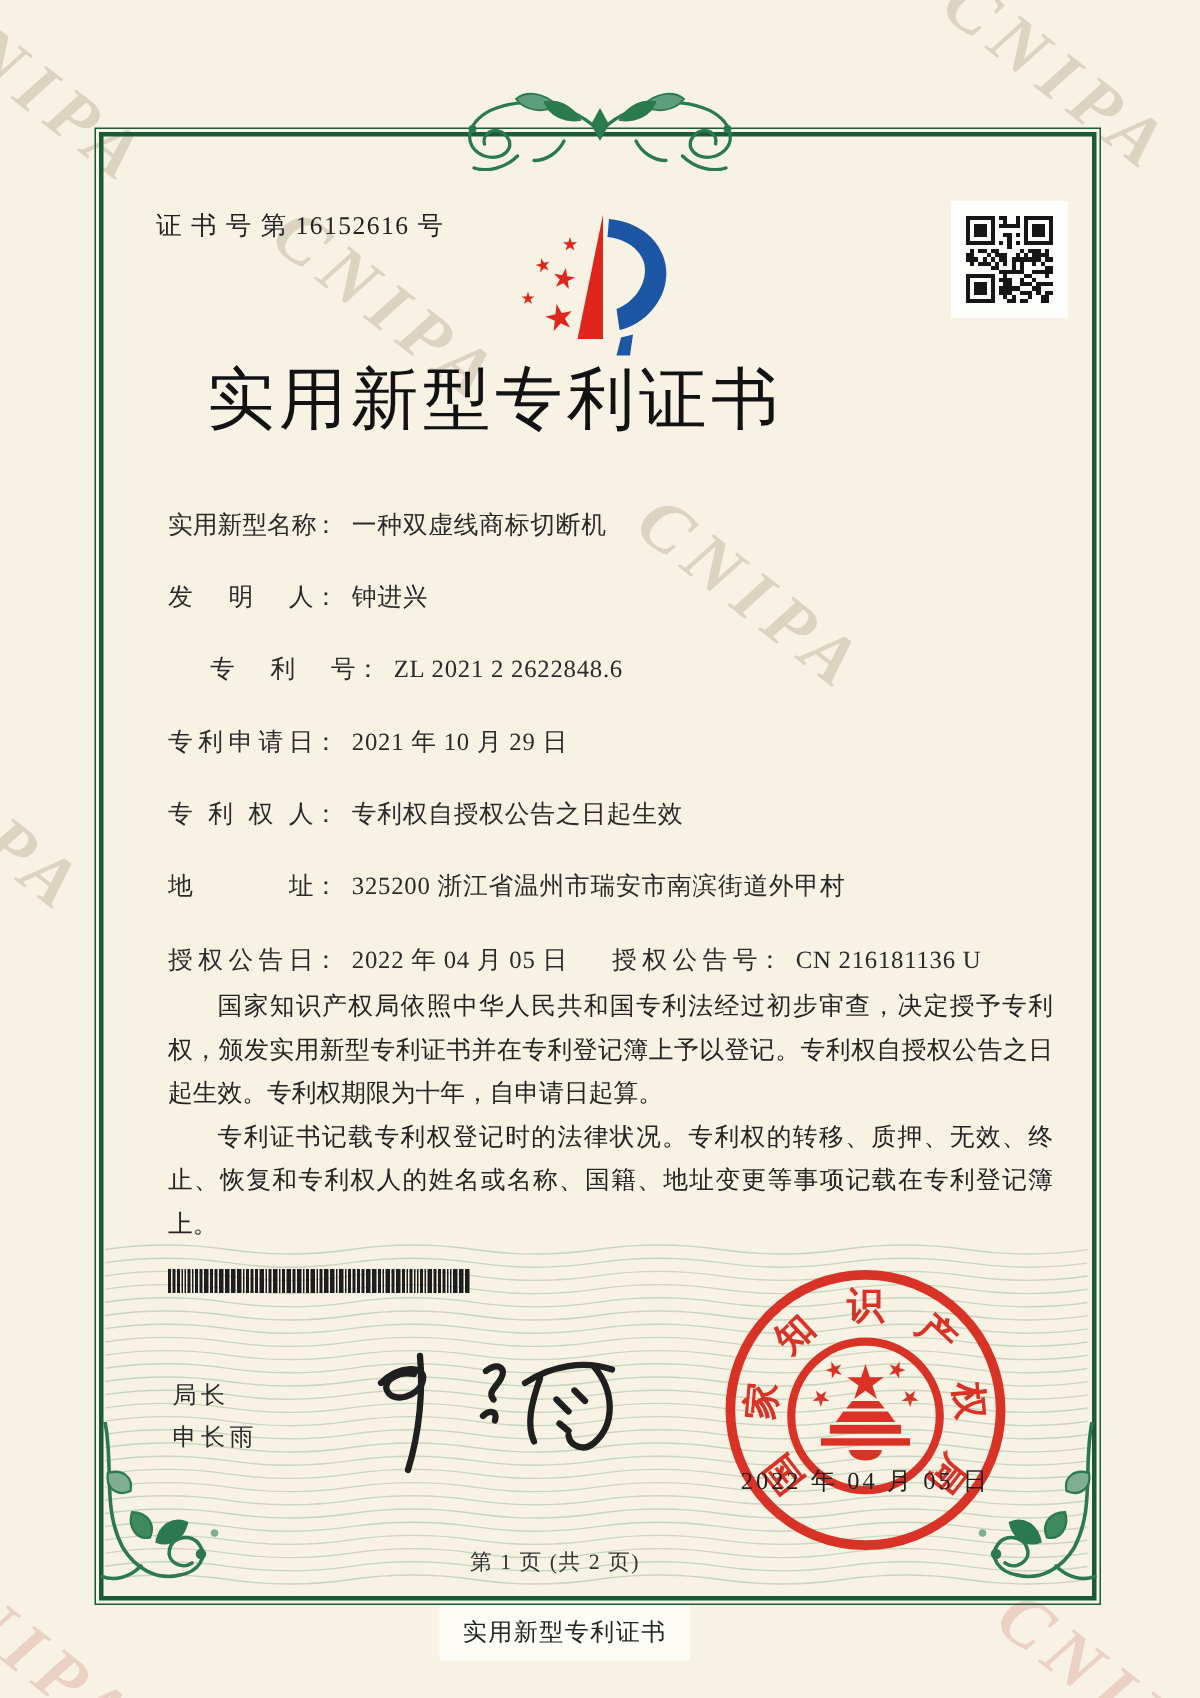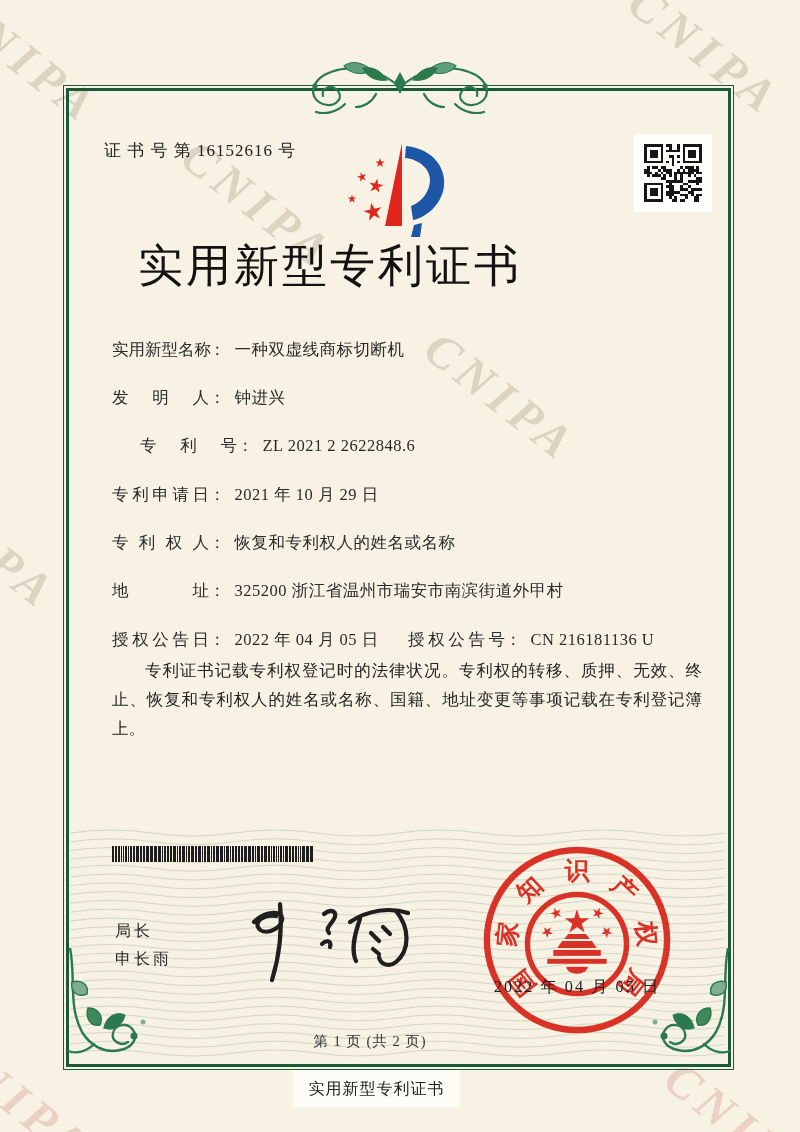--- a/index.html
+++ b/index.html
@@ -392,33 +392,34 @@
   <div class="row r0">
     <span class="lbl">实用新型名称</span><span>：</span><span class="val">一种双虚线商标切断机</span>
   </div>
   <div class="row r2">
     <span class="lbl">专利号</span><span>：</span><span class="val">ZL 2021 2 2622848.6</span>
   </div>
   <div class="row r3">
     <span class="lbl">专利申请日</span><span>：</span><span class="val">2021 年 10 月 29 日</span>
   </div>
   <div class="row r4">
-    <span class="lbl">专利权人</span><span>：</span><span class="val">恢复和专利权人的姓名或名称</span>
+    <span class="lbl">专利权人</span><span>：</span><span class="val">专利权自授权公告之日起生效</span>
   </div>
   <div class="row r5">
     <span class="lbl">地址</span><span>：</span><span class="val">325200 浙江省温州市瑞安市南滨街道外甲村</span>
   </div>
   <div class="row r6">
     <span class="lbl">授权公告日</span><span>：</span><span class="val">2022 年 04 月 05 日</span>
     <span class="pair2">
       <span class="lbl">授权公告号</span><span>：</span><span class="val">CN 216181136 U</span>
     </span>
   </div>
 
   <div class="body-text">
+    <p>国家知识产权局依照中华人民共和国专利法经过初步审查，决定授予专利权，颁发实用新型专利证书并在专利登记簿上予以登记。专利权自授权公告之日起生效。专利权期限为十年，自申请日起算。</p>
     <p>专利证书记载专利权登记时的法律状况。专利权的转移、质押、无效、终止、恢复和专利权人的姓名或名称、国籍、地址变更等事项记载在专利登记簿上。</p>
   </div>
 
   <div class="barcode" id="barcode">
       <i style="left:0px;width:2px"></i>
       <i style="left:3px;width:2px"></i>
       <i style="left:6px;width:2px"></i>
       <i style="left:9px;width:1px"></i>
       <i style="left:11px;width:1px"></i>
       <i style="left:13px;width:2px"></i>

